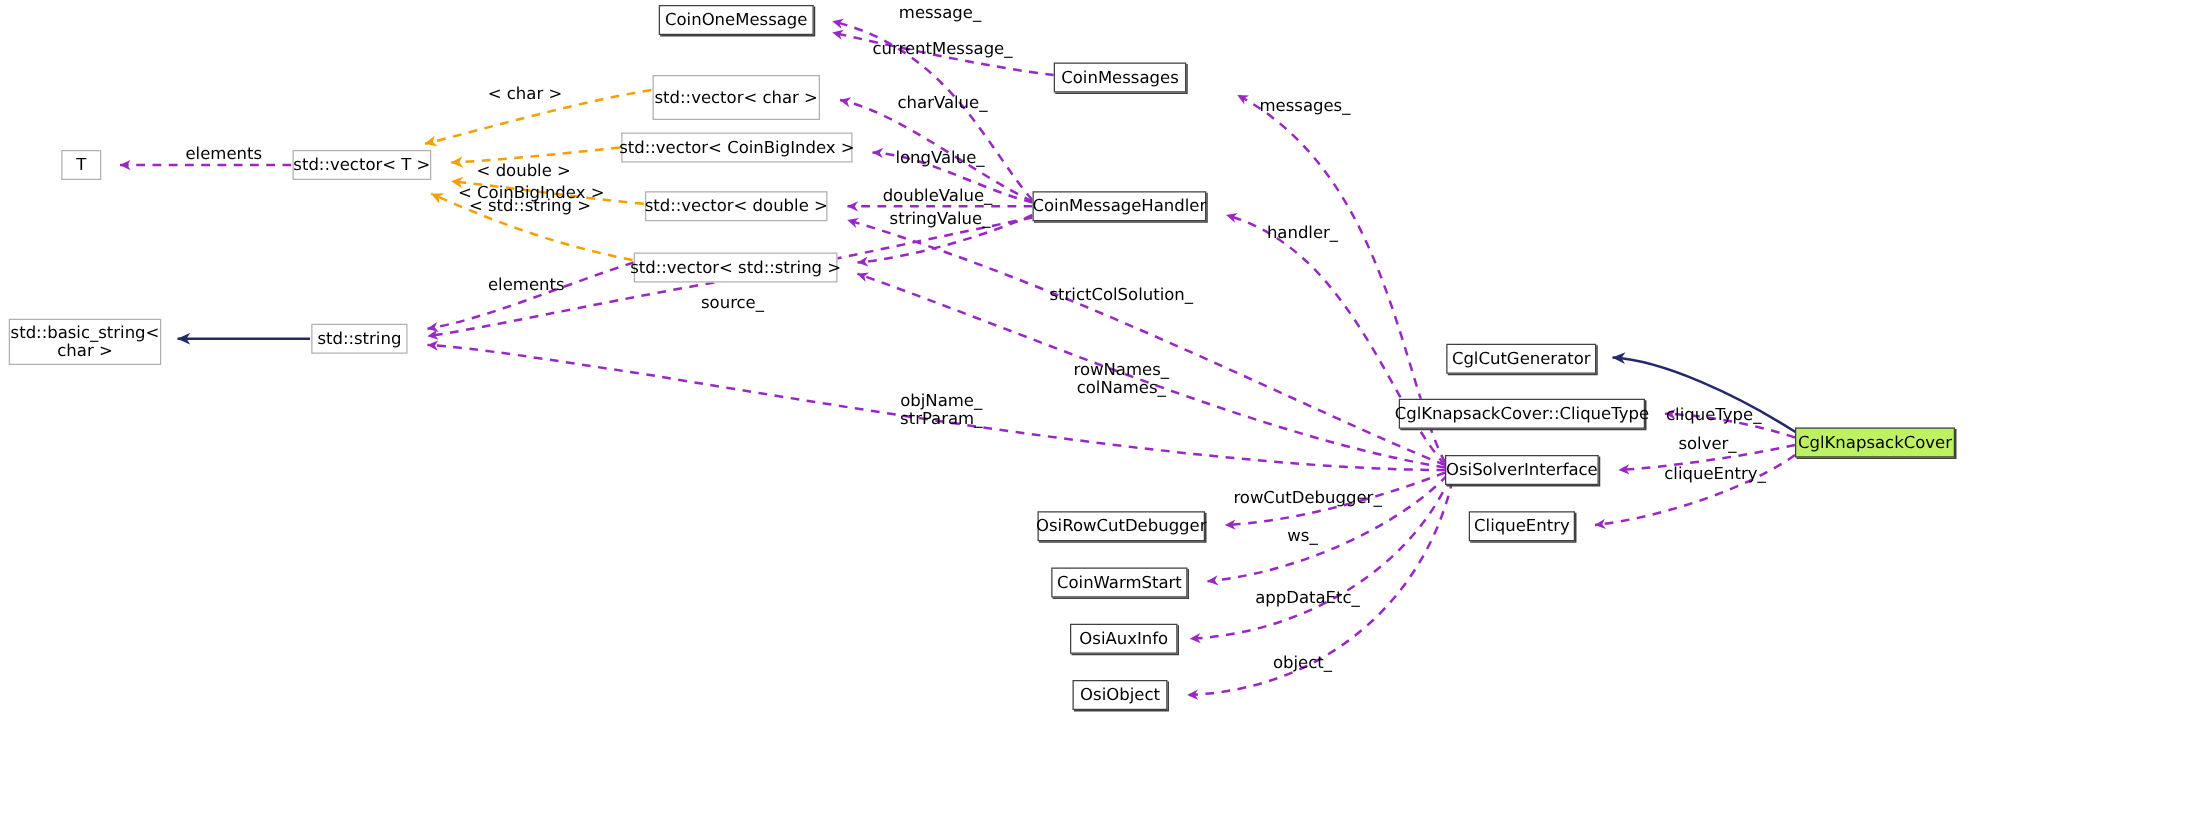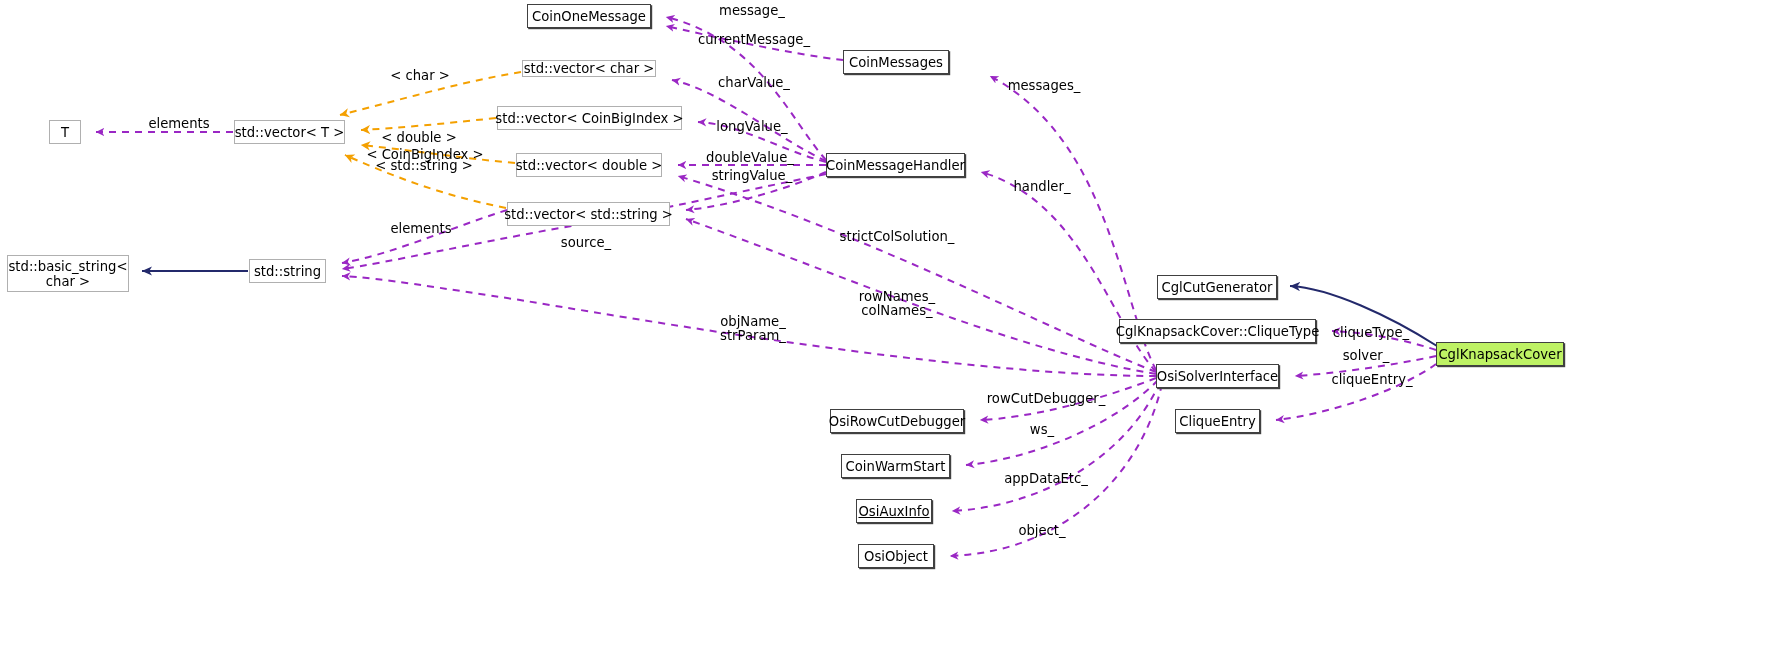--- a/index.html
+++ b/index.html
@@ -110,34 +110,34 @@
       <path d="M248,271 L142,271"></path>
       <path d="M1437,346 C1390,316 1330,288 1290,286"></path>
     </g>
   </svg>
 
   <div class="node" style="left: 49px; top: 120px; width: 32px; height: 24px;">T</div>
   <div class="node" style="left: 234px; top: 120px; width: 111px; height: 24px;">std::vector&lt; T &gt;</div>
   <div class="node" style="left: 7px; top: 255px; width: 122px; height: 37px;">std::basic_string&lt;
 char &gt;</div>
   <div class="node" style="left: 249px; top: 259px; width: 77px; height: 24px;">std::string</div>
-  <div class="node" style="left: 522px; top: 60px; width: 134px; height: 17px;">std::vector&lt; char &gt;</div>
+  <div class="node" style="left: 522px; top: 60px; width: 134px; height: 36px;">std::vector&lt; char &gt;</div>
   <div class="node" style="left: 497px; top: 106px; width: 185px; height: 24px;">std::vector&lt; CoinBigIndex &gt;</div>
   <div class="node" style="left: 516px; top: 153px; width: 146px; height: 24px;">std::vector&lt; double &gt;</div>
   <div class="node" style="left: 507px; top: 202px; width: 163px; height: 24px;">std::vector&lt; std::string &gt;</div>
   <div class="node strong" style="left: 527px; top: 4px; width: 124px; height: 24px;">CoinOneMessage</div>
   <div class="node strong" style="left: 843px; top: 50px; width: 106px; height: 24px;">CoinMessages</div>
   <div class="node strong" style="left: 826px; top: 153px; width: 139px; height: 24px;">CoinMessageHandler</div>
   <div class="node strong" style="left: 1157px; top: 275px; width: 120px; height: 24px;">CglCutGenerator</div>
   <div class="node strong" style="left: 1119px; top: 319px; width: 197px; height: 24px;">CglKnapsackCover::CliqueType</div>
   <div class="node strong" style="left: 1156px; top: 364px; width: 123px; height: 24px;">OsiSolverInterface</div>
   <div class="node strong" style="left: 1175px; top: 409px; width: 85px; height: 24px;">CliqueEntry</div>
   <div class="node strong" style="left: 830px; top: 409px; width: 134px; height: 24px;">OsiRowCutDebugger</div>
   <div class="node strong" style="left: 841px; top: 454px; width: 109px; height: 24px;">CoinWarmStart</div>
-  <div class="node strong" style="left: 856px; top: 499px; width: 76px; height: 24px; text-decoration: underline;">OsiAuxInfo</div>
+  <div class="node strong" style="left: 856px; top: 499px; width: 86px; height: 24px;">OsiAuxInfo</div>
   <div class="node strong" style="left: 858px; top: 544px; width: 76px; height: 24px;">OsiObject</div>
   <div class="node current" style="left: 1436px; top: 342px; width: 128px; height: 24px;">CglKnapsackCover</div>
 
   <div class="edge-label" style="left: 179px; top: 117px; transform: translateX(-50%);">elements</div>
   <div class="edge-label" style="left: 420px; top: 69px; transform: translateX(-50%);">&lt; char &gt;</div>
   <div class="edge-label" style="left: 425px; top: 108px; transform: translateX(-50%); margin-top: 40px;">&lt; CoinBigIndex &gt;</div>
   <div class="edge-label" style="left: 419px; top: 131px; transform: translateX(-50%);">&lt; double &gt;</div>
   <div class="edge-label" style="left: 424px; top: 159px; transform: translateX(-50%);">&lt; std::string &gt;</div>
   <div class="edge-label" style="left: 421px; top: 222px; transform: translateX(-50%);">elements</div>
   <div class="edge-label" style="left: 586px; top: 236px; transform: translateX(-50%);">source_</div>

